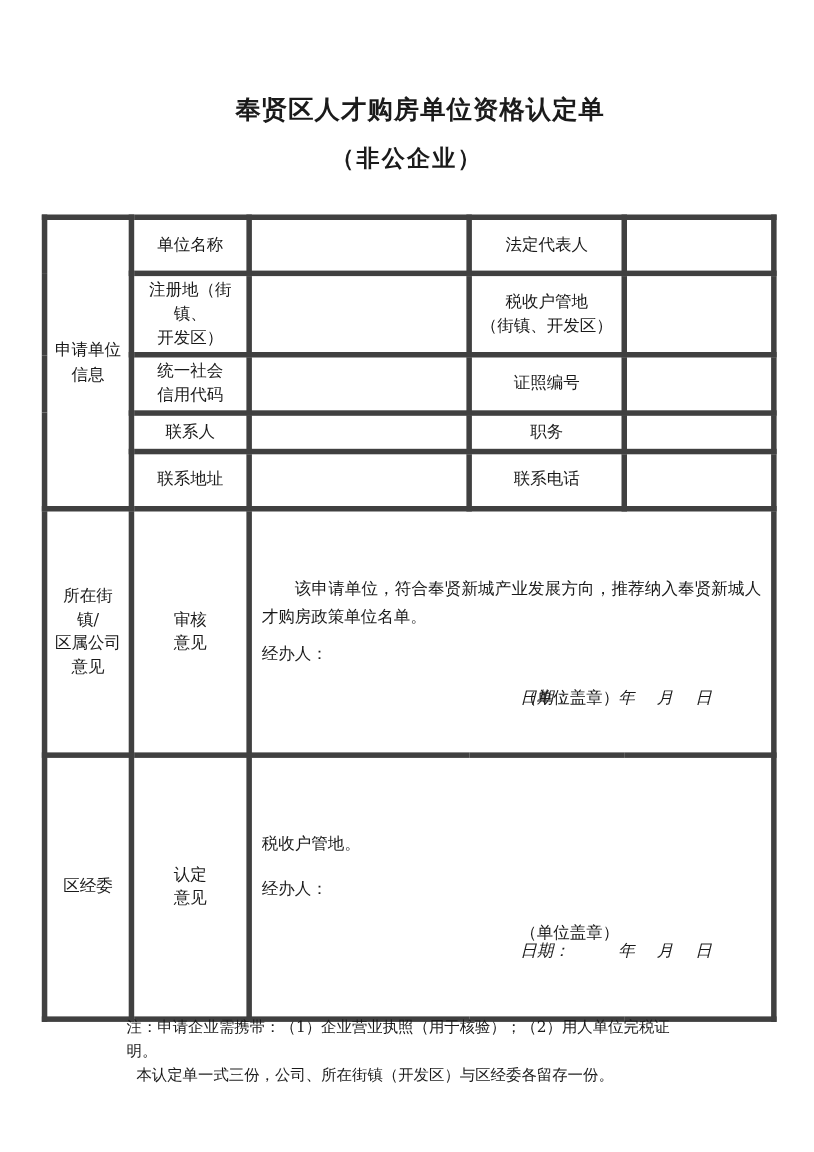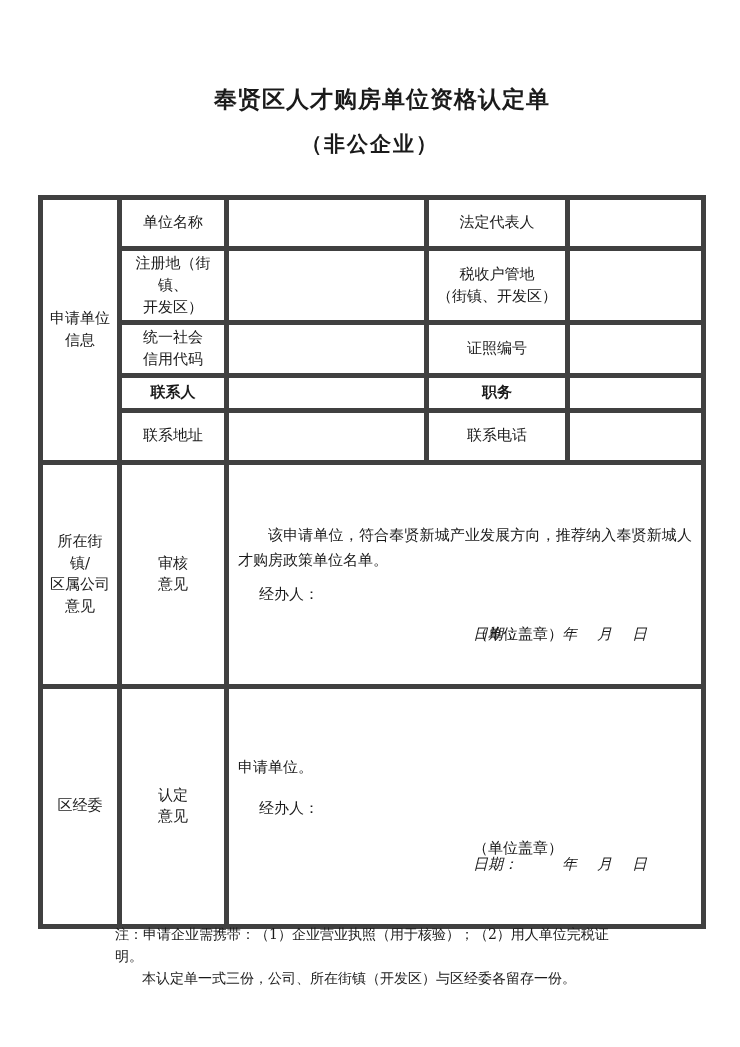--- a/index.html
+++ b/index.html
@@ -49,62 +49,62 @@
     text-align: center;
     vertical-align: middle;
     white-space: pre-line;
     line-height: 1.45;
     padding: 2px 5px;
     overflow: hidden;
   }
   tr.r1 { height: 51px; }
   tr.r2 { height: 74px; }
   tr.r3 { height: 49px; }
-  tr.r4 { height: 35px; font-weight: bold; }
+  tr.r4 { height: 35px; }
   tr.r5 { height: 52px; }
   tr.r6 { height: 224px; }
   tr.r7 { height: 240px; }
 
   td.opinion-cell {
     position: relative;
     text-align: left;
     white-space: normal;
     padding: 0;
   }
   .op-body {
     position: absolute;
     left: 9px;
     right: 9px;
     line-height: 25px;
     text-align: justify;
   }
   .op-body.indent { text-indent: 2em; }
   .review .op-body { top: 58px; }
   .approval .op-body { top: 66px; }
-  .op-handler { position: absolute; left: 9px; line-height: 18px; margin-left: 21px; }
+  .op-handler { position: absolute; left: 9px; line-height: 18px; }
   .review .op-handler { top: 120px; }
   .approval .op-handler { top: 110px; }
   .op-seal { position: absolute; left: 244px; line-height: 18px; margin-top: 40px; }
   .review .op-seal { top: 120px; }
   .approval .op-seal { top: 110px; }
   .op-date { position: absolute; left: 244px; line-height: 18px; font-style: italic; }
   .review .op-date { top: 142px; }
   .approval .op-date { top: 148px; }
   .op-date .gap-y { margin-left: 44px; }
   .op-date .gap-md { margin-left: 20px; }
 
   .notes {
     position: absolute;
     left: 115px;
     top: 923px;
     width: 520px;
     font-size: 14px;
     line-height: 22px;
   }
-  .notes .note-line2 { margin-left: 27px; }
+  .notes .note-line2 { margin-left: 9px; }
 </style>
 </head>
 <body>
 
 <div class="page-title">奉贤区人才购房单位资格认定单</div>
 <div class="page-subtitle">（非公企业）</div>
 
 <table class="form">
   <colgroup>
     <col style="width:79px">
@@ -164,21 +164,21 @@
           <span>日期：</span><span class="gap-y">年</span><span class="gap-md">月</span><span class="gap-md">日</span>
         </div>
       </td>
     </tr>
 
     <tr class="r7 approval">
       <td>区经委</td>
       <td>认定
 意见</td>
       <td colspan="3" class="opinion-cell">
-        <div class="op-body">申请单位。</div>
+        <div class="op-body">税收户管地。</div>
         <div class="op-handler">经办人：</div>
         <div class="op-seal">（单位盖章）</div>
         <div class="op-date">
           <span>日期：</span><span class="gap-y">年</span><span class="gap-md">月</span><span class="gap-md">日</span>
         </div>
       </td>
     </tr>
   </tbody>
 </table>
 

